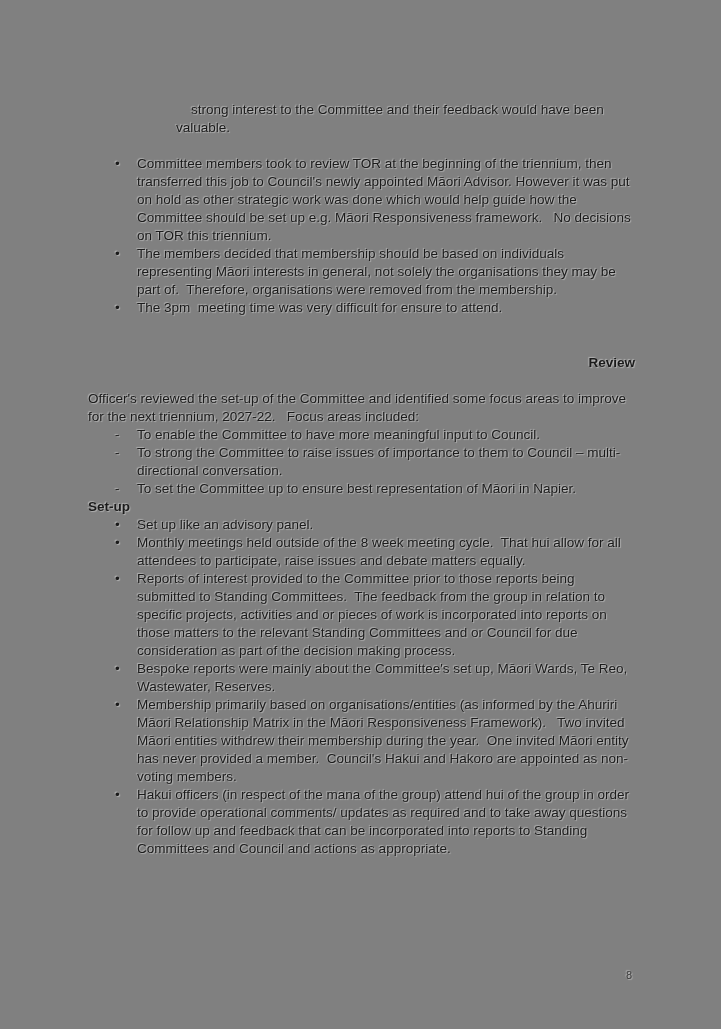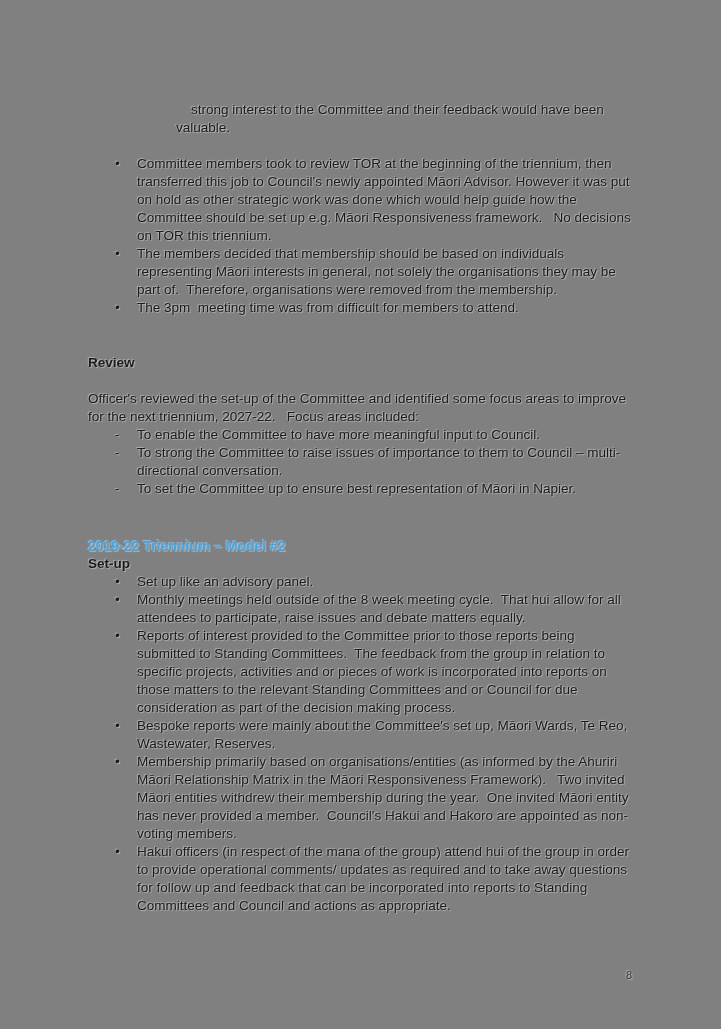--- a/index.html
+++ b/index.html
@@ -18,21 +18,21 @@
     font-size:13.5px;
     line-height:18px;
     text-shadow:1px 1px 1px rgba(255,255,255,0.38), -1px -1px 1px rgba(255,255,255,0.38);
   }
   .text,.para,.h,.carryover{white-space:pre-wrap;}
   .carryover{margin:0 0 0 88px;}
   ul.list{list-style:none;margin:0;padding:0;}
   ul.list li{position:relative;padding-left:49px;}
   ul.list li .marker{position:absolute;left:27px;top:0;}
   .h{font-weight:bold;margin:0;font-size:13.5px;}
-  .review-heading{margin-top:37px;}
+  .review-heading{margin-top:37px;text-align:right;}
   .para{margin:18px 0 0 0;}
   .dash-list{margin-top:18px;}
   .model-heading{margin-top:39px;font-size:14px;}
   .setup-heading{}
   .setup-list{margin-top:18px;}
   .page-number{
     position:absolute;
     top:968px;right:89px;
     font-size:11px;line-height:14px;
     color:#3c3c3c;
@@ -51,21 +51,21 @@
     <li>
       <span class="marker">•</span>
       <span class="text">Committee members took to review TOR at the beginning of the triennium, then transferred this job to Council's newly appointed Māori Advisor. However it was put on hold as other strategic work was done which would help guide how the Committee should be set up e.g. Māori Responsiveness framework.   No decisions on TOR this triennium.</span>
     </li>
     <li>
       <span class="marker">•</span>
       <span class="text">The members decided that membership should be based on individuals representing Māori interests in general, not solely the organisations they may be part of.  Therefore, organisations were removed from the membership.</span>
     </li>
     <li>
       <span class="marker">•</span>
-      <span class="text">The 3pm  meeting time was from difficult for members to attend.</span>
+      <span class="text">The 3pm  meeting time was very difficult for ensure to attend.</span>
     </li>
   </ul>
 
   <h2 class="h review-heading">Review</h2>
 
   <p class="para">Officer's reviewed the set-up of the Committee and identified some focus areas to improve for the next triennium, 2027-22.   Focus areas included:</p>
 
   <ul class="list dash-list">
     <li>
       <span class="marker">-</span>
@@ -74,21 +74,20 @@
     <li>
       <span class="marker">-</span>
       <span class="text">To strong the Committee to raise issues of importance to them to Council – multi-directional conversation.</span>
     </li>
     <li>
       <span class="marker">-</span>
       <span class="text">To set the Committee up to ensure best representation of Māori in Napier.</span>
     </li>
   </ul>
 
-  <h2 class="h model-heading" style="color: rgb(62, 166, 233);">2019-22 Triennium – Model #2</h2>
 
   <h2 class="h setup-heading">Set-up</h2>
 
   <ul class="list bullet-list setup-list">
     <li>
       <span class="marker">•</span>
       <span class="text">Set up like an advisory panel.</span>
     </li>
     <li>
       <span class="marker">•</span>

